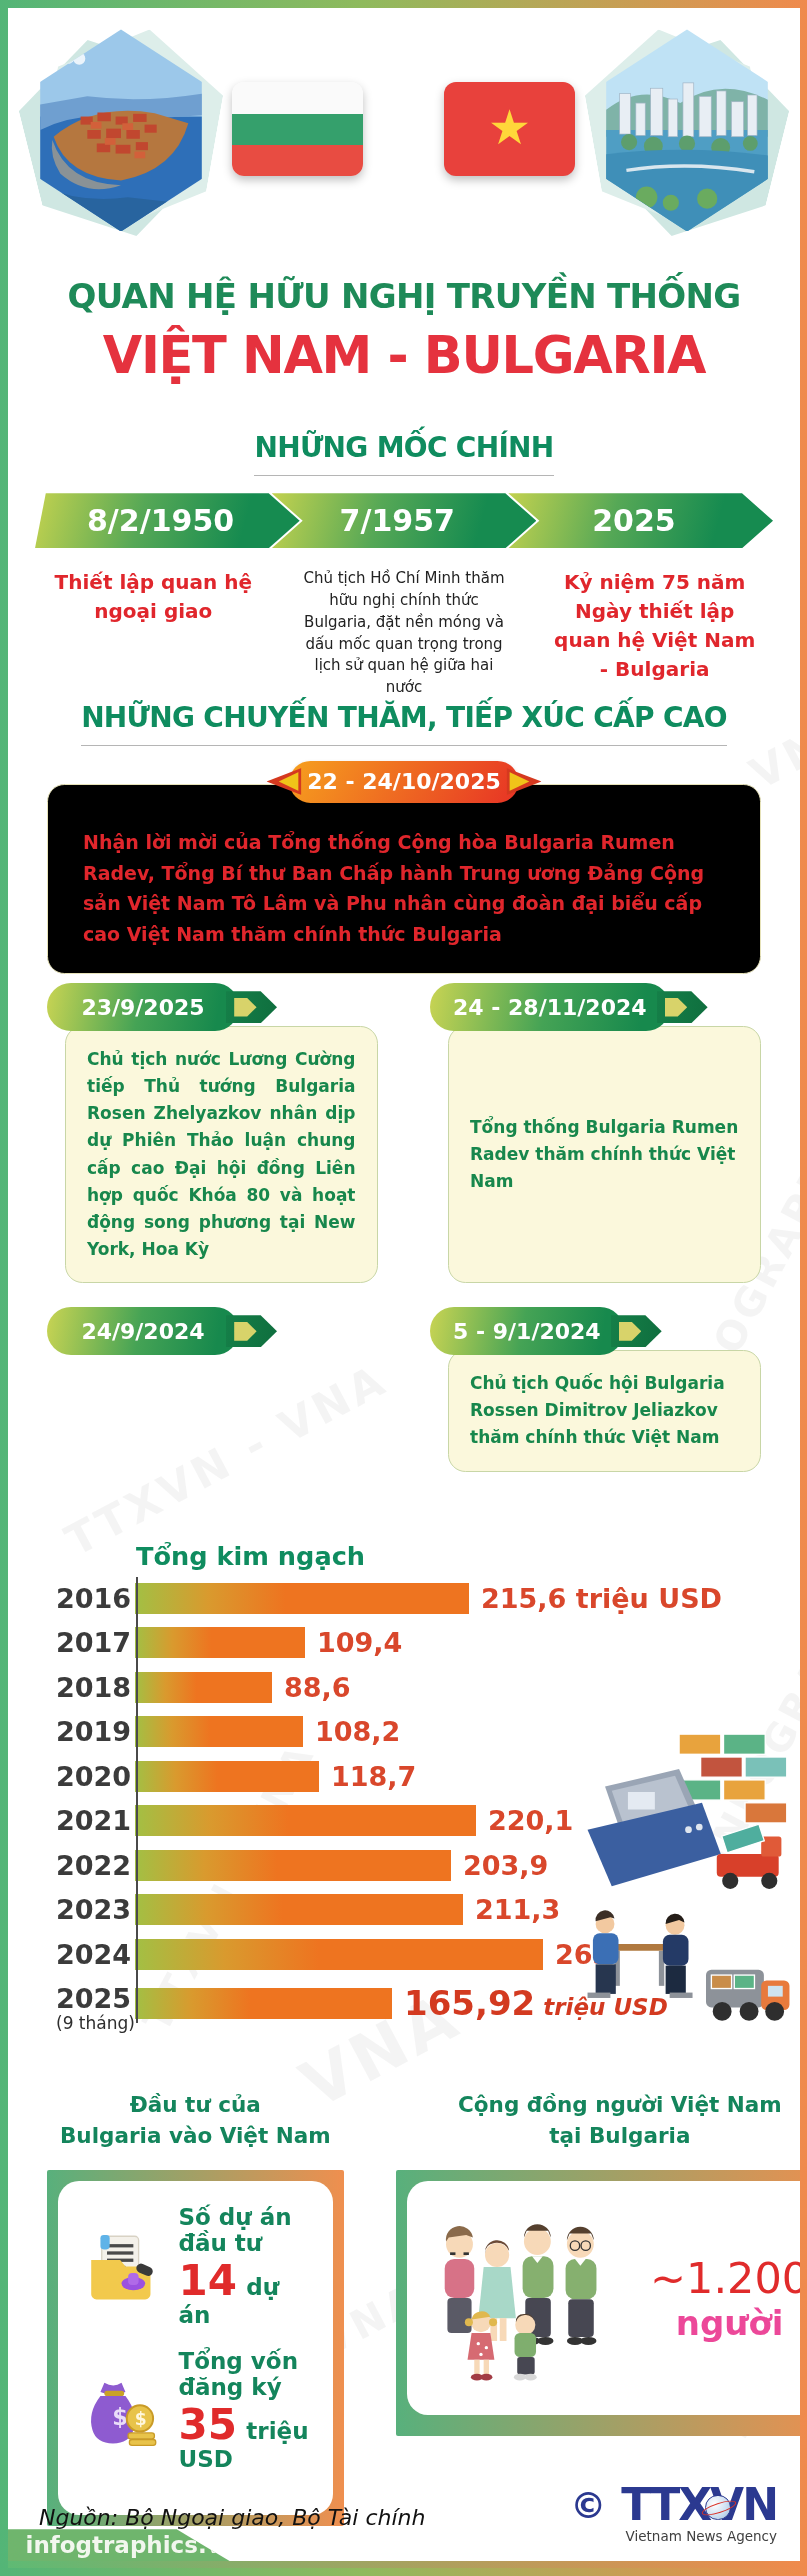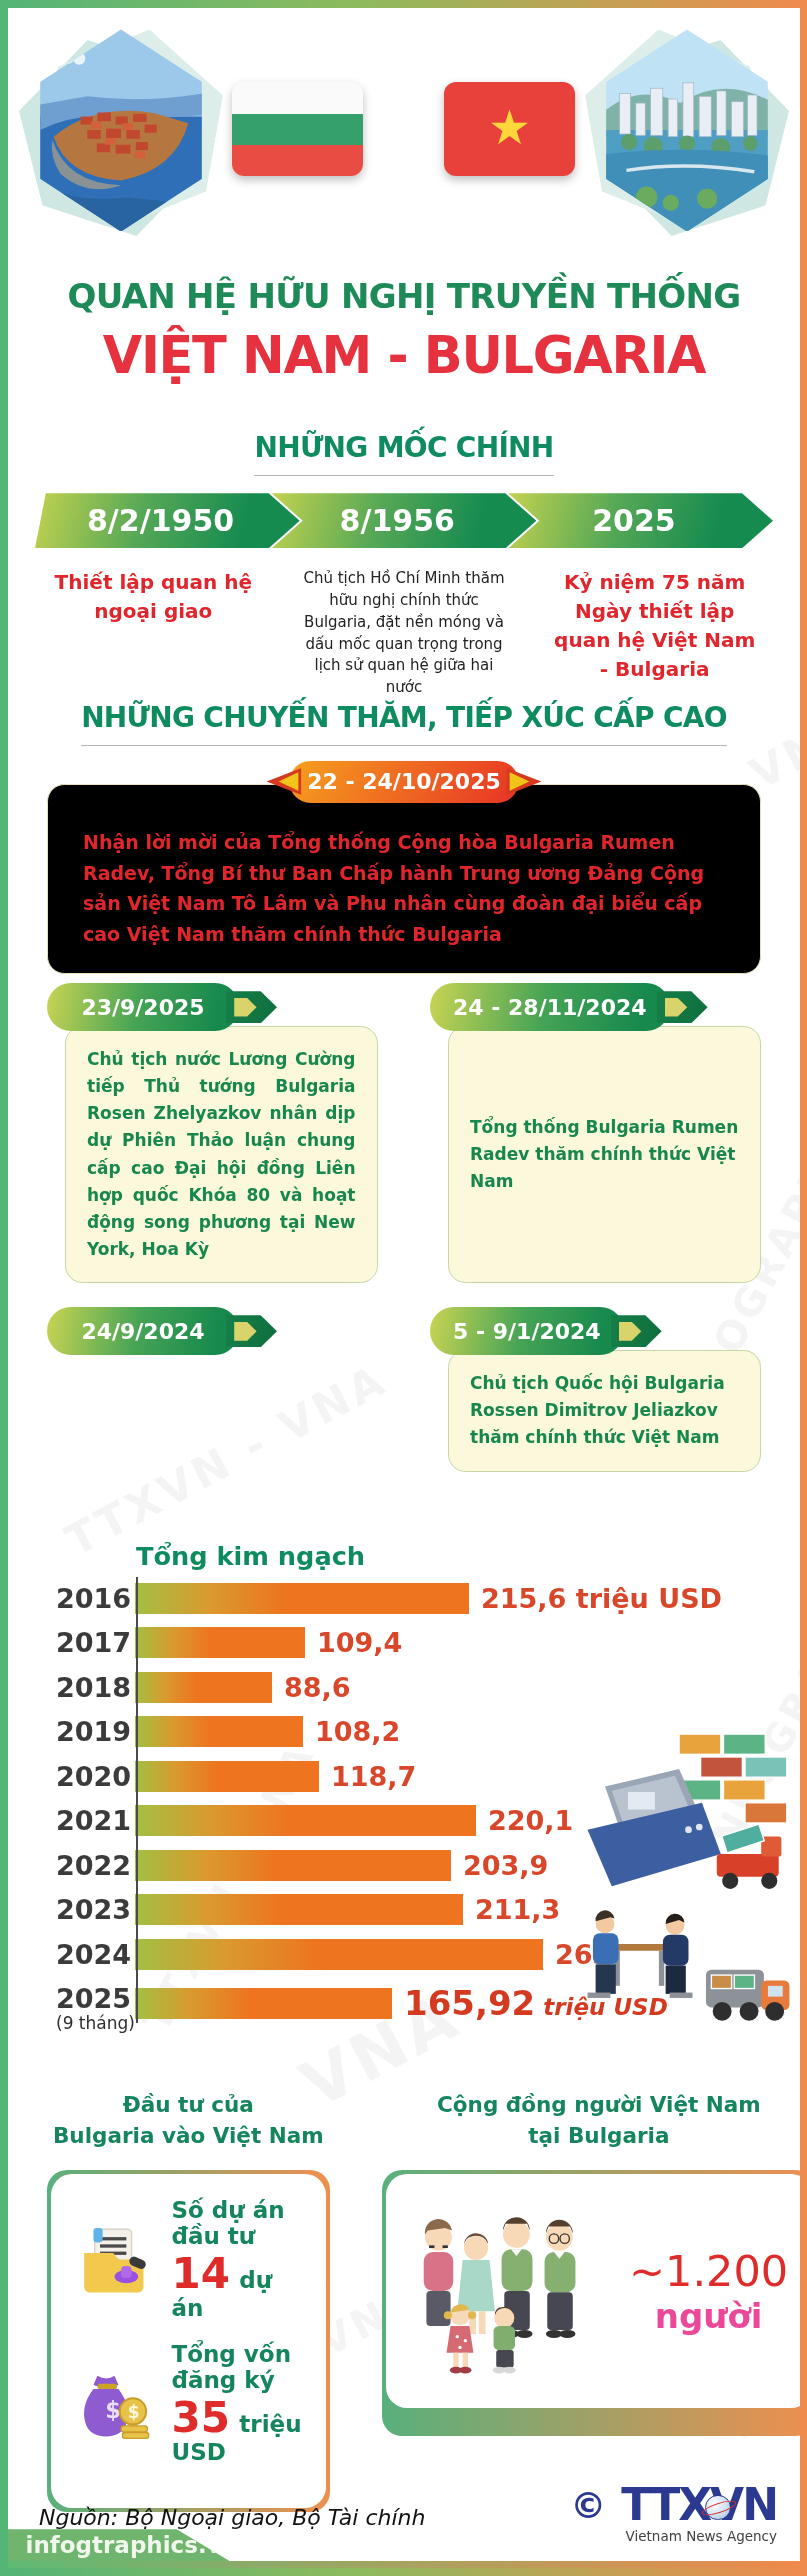--- a/index.html
+++ b/index.html
@@ -108,21 +108,21 @@
   .val{margin-left:12px;color:#d9472b;font-weight:700;font-size:27px;white-space:nowrap;}
   .val.big{color:#d33a20;font-weight:800;font-size:34px;}
   .val .sfx{font-weight:700;}
   .val.big .sfx{font-size:23px;font-style:italic;}
   .trade-illu{position:absolute;right:5.4px;top:199px;width:248px;height:350px;z-index:0;}
 
   
   .sec-bottom{top:2078px;}
   .bot-grid{display:grid;grid-template-columns:1fr 1fr;column-gap:52px;margin:0 39px;}
   .bot-head{margin-top:3px;text-align:center;color:#14855c;font-size:21.5px;font-weight:800;line-height:1.45;}
-  .stat-card{margin-top:19px;border-radius:20px;padding:4px;
+  .stat-card{margin-top:19px;border-radius:2px;padding:11px;
     background:linear-gradient(90deg,#58b07c,#ef8f4f);min-height:266px;}
   .stat-card .card-in{background:#fff;border-radius:21px;height:100%;padding:23px 24px;}
   .stat-row{display:flex;align-items:center;margin-bottom:20px;}
   .stat-ico{width:79px;height:79px;flex:0 0 79px;margin-right:17.5px;}
   .stat-label{color:#14855c;font-size:23px;font-weight:800;}
   .stat-value-line{margin-top:4px;}
   .stat-value{color:#e02b2b;font-size:42px;font-weight:800;line-height:1;}
   .stat-unit{color:#14855c;font-size:23px;font-weight:800;margin-left:9.4px;}
   .comm-in{display:flex;align-items:center;justify-content:center;height:100%;}
   .family{width:202px;height:188px;margin-right:17.5px;flex:0 0 202px;}
@@ -257,21 +257,21 @@
 
   <section class="sec-milestones">
     <h3 class="sec-title lined">
       <span>NHỮNG MỐC CHÍNH</span>
     </h3>
     <div class="arrow-row" id="timeline-arrows">
           <div class="t-arrow first">
             <span class="dt">8/2/1950</span>
           </div>
           <div class="t-arrow">
-            <span class="dt">8/1956</span>
+            <span class="dt">7/1957</span>
           </div>
           <div class="t-arrow">
             <span class="dt">2025</span>
           </div>
         </div>
     <div class="ms-texts" id="timeline-texts">
           <div class="ms-text red">Thiết lập quan hệ ngoại giao</div>
           <div class="ms-text dark">Chủ tịch Hồ Chí Minh thăm hữu nghị chính thức Bulgaria, đặt nền móng và dấu mốc quan trọng trong lịch sử quan hệ giữa hai nước</div>
           <div class="ms-text red">Kỷ niệm 75 năm Ngày thiết lập quan hệ Việt Nam - Bulgaria</div>
         </div>

